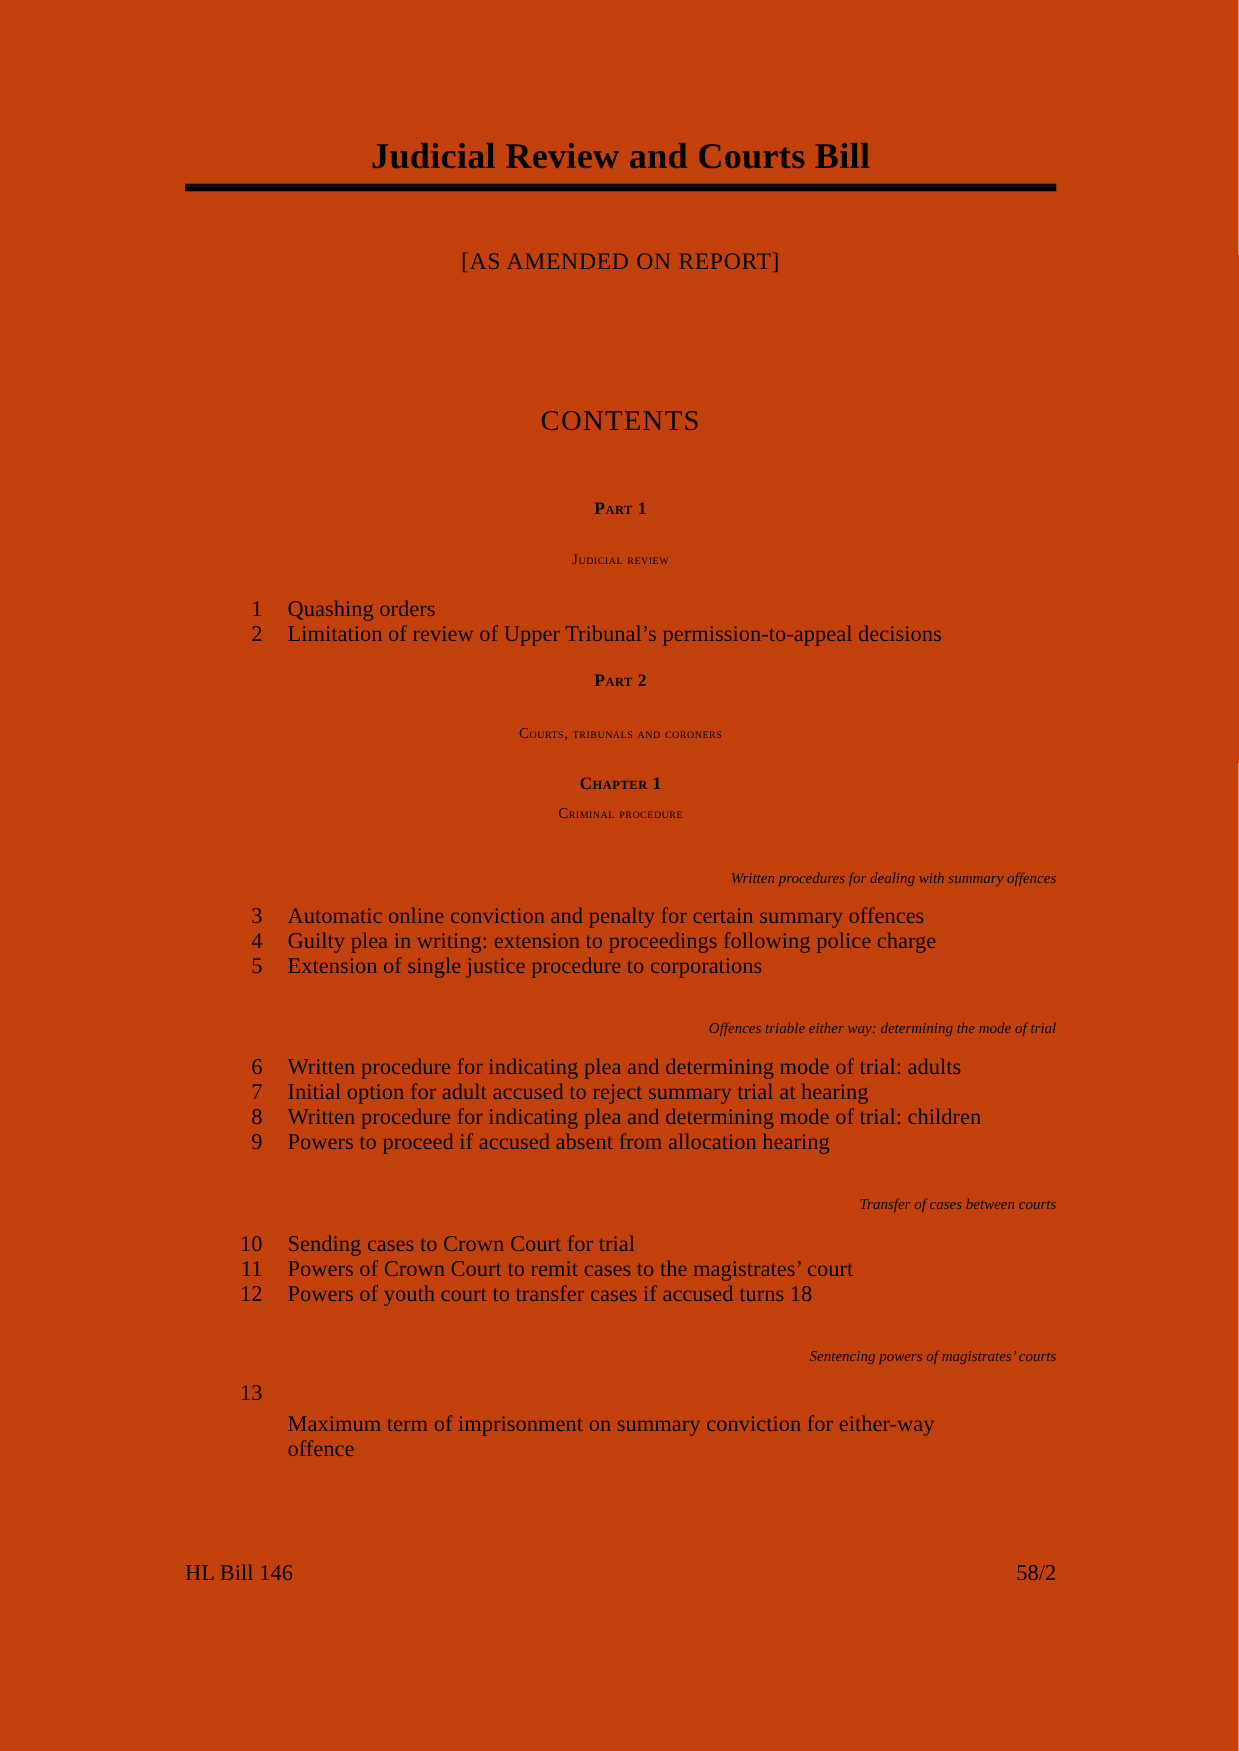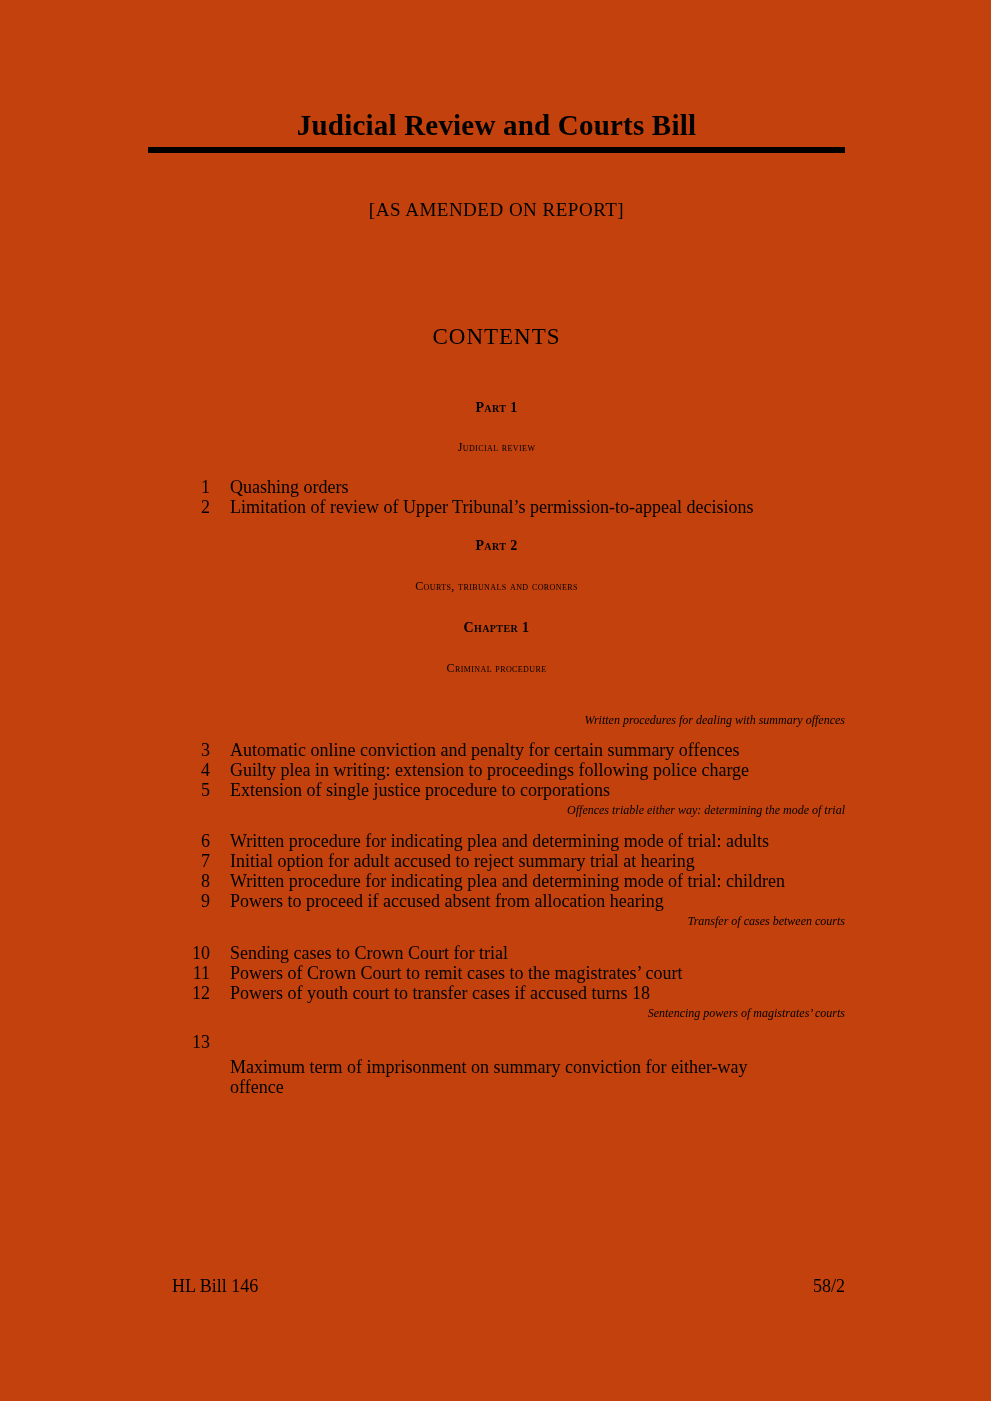--- a/index.html
+++ b/index.html
@@ -54,51 +54,50 @@
     font-size:12px;
     line-height:22px;
     font-variant:small-caps;
     letter-spacing:0.4px;
   }
   .mt-part1 { margin-top:47px; }
   .mt-part1-subj { margin-top:17px; }
   .mt-part2 { margin-top:18px; }
   .mt-part2-subj { margin-top:18px; }
   .mt-ch1 { margin-top:20px; }
-  .mt-ch1-subj { margin-top:18px; }
+  .mt-ch1-subj { }
 
   .group-heading {
     text-align:right;
     font-style:italic;
     font-size:12px;
     line-height:21px;
   }
   .mt-g0 { margin-top:31px; }
-  .mt-g  { }
+  .mt-g  { margin-top:30px; }
 
   .clause-list { }
   .mt-cl1 { margin-top:19px; }
   .mt-cl  { margin-top:9px; }
   .mt-cl2 { margin-top:10px; }
   .mt-cl3 { margin-top:11px; }
   .mt-cl4 { margin-top:8px; }
 
   .clause { display:flex; font-size:18px; line-height:20px; }
   .clause .num { flex:none; width:62px; text-align:right; }
   .clause .txt { margin-left:20px; white-space:nowrap; }
   .clause .txt.wrap { white-space:normal; max-width:560px;margin-top:25px; }
 
   .footer {
     position:absolute;
-    left:148px; right:146px; top:1276px;
+    left:148px; right:146px; top:1248px;
     display:flex;
     justify-content:space-between;
     font-size:18px;
     line-height:21px;
-    margin-left:24px;
   }
 </style>
 </head>
 <body>
 
 <div class="page">
   <div class="content">
 
     <h1 class="bill-title">Judicial Review and Courts Bill</h1>
     <div class="title-rule"></div>

